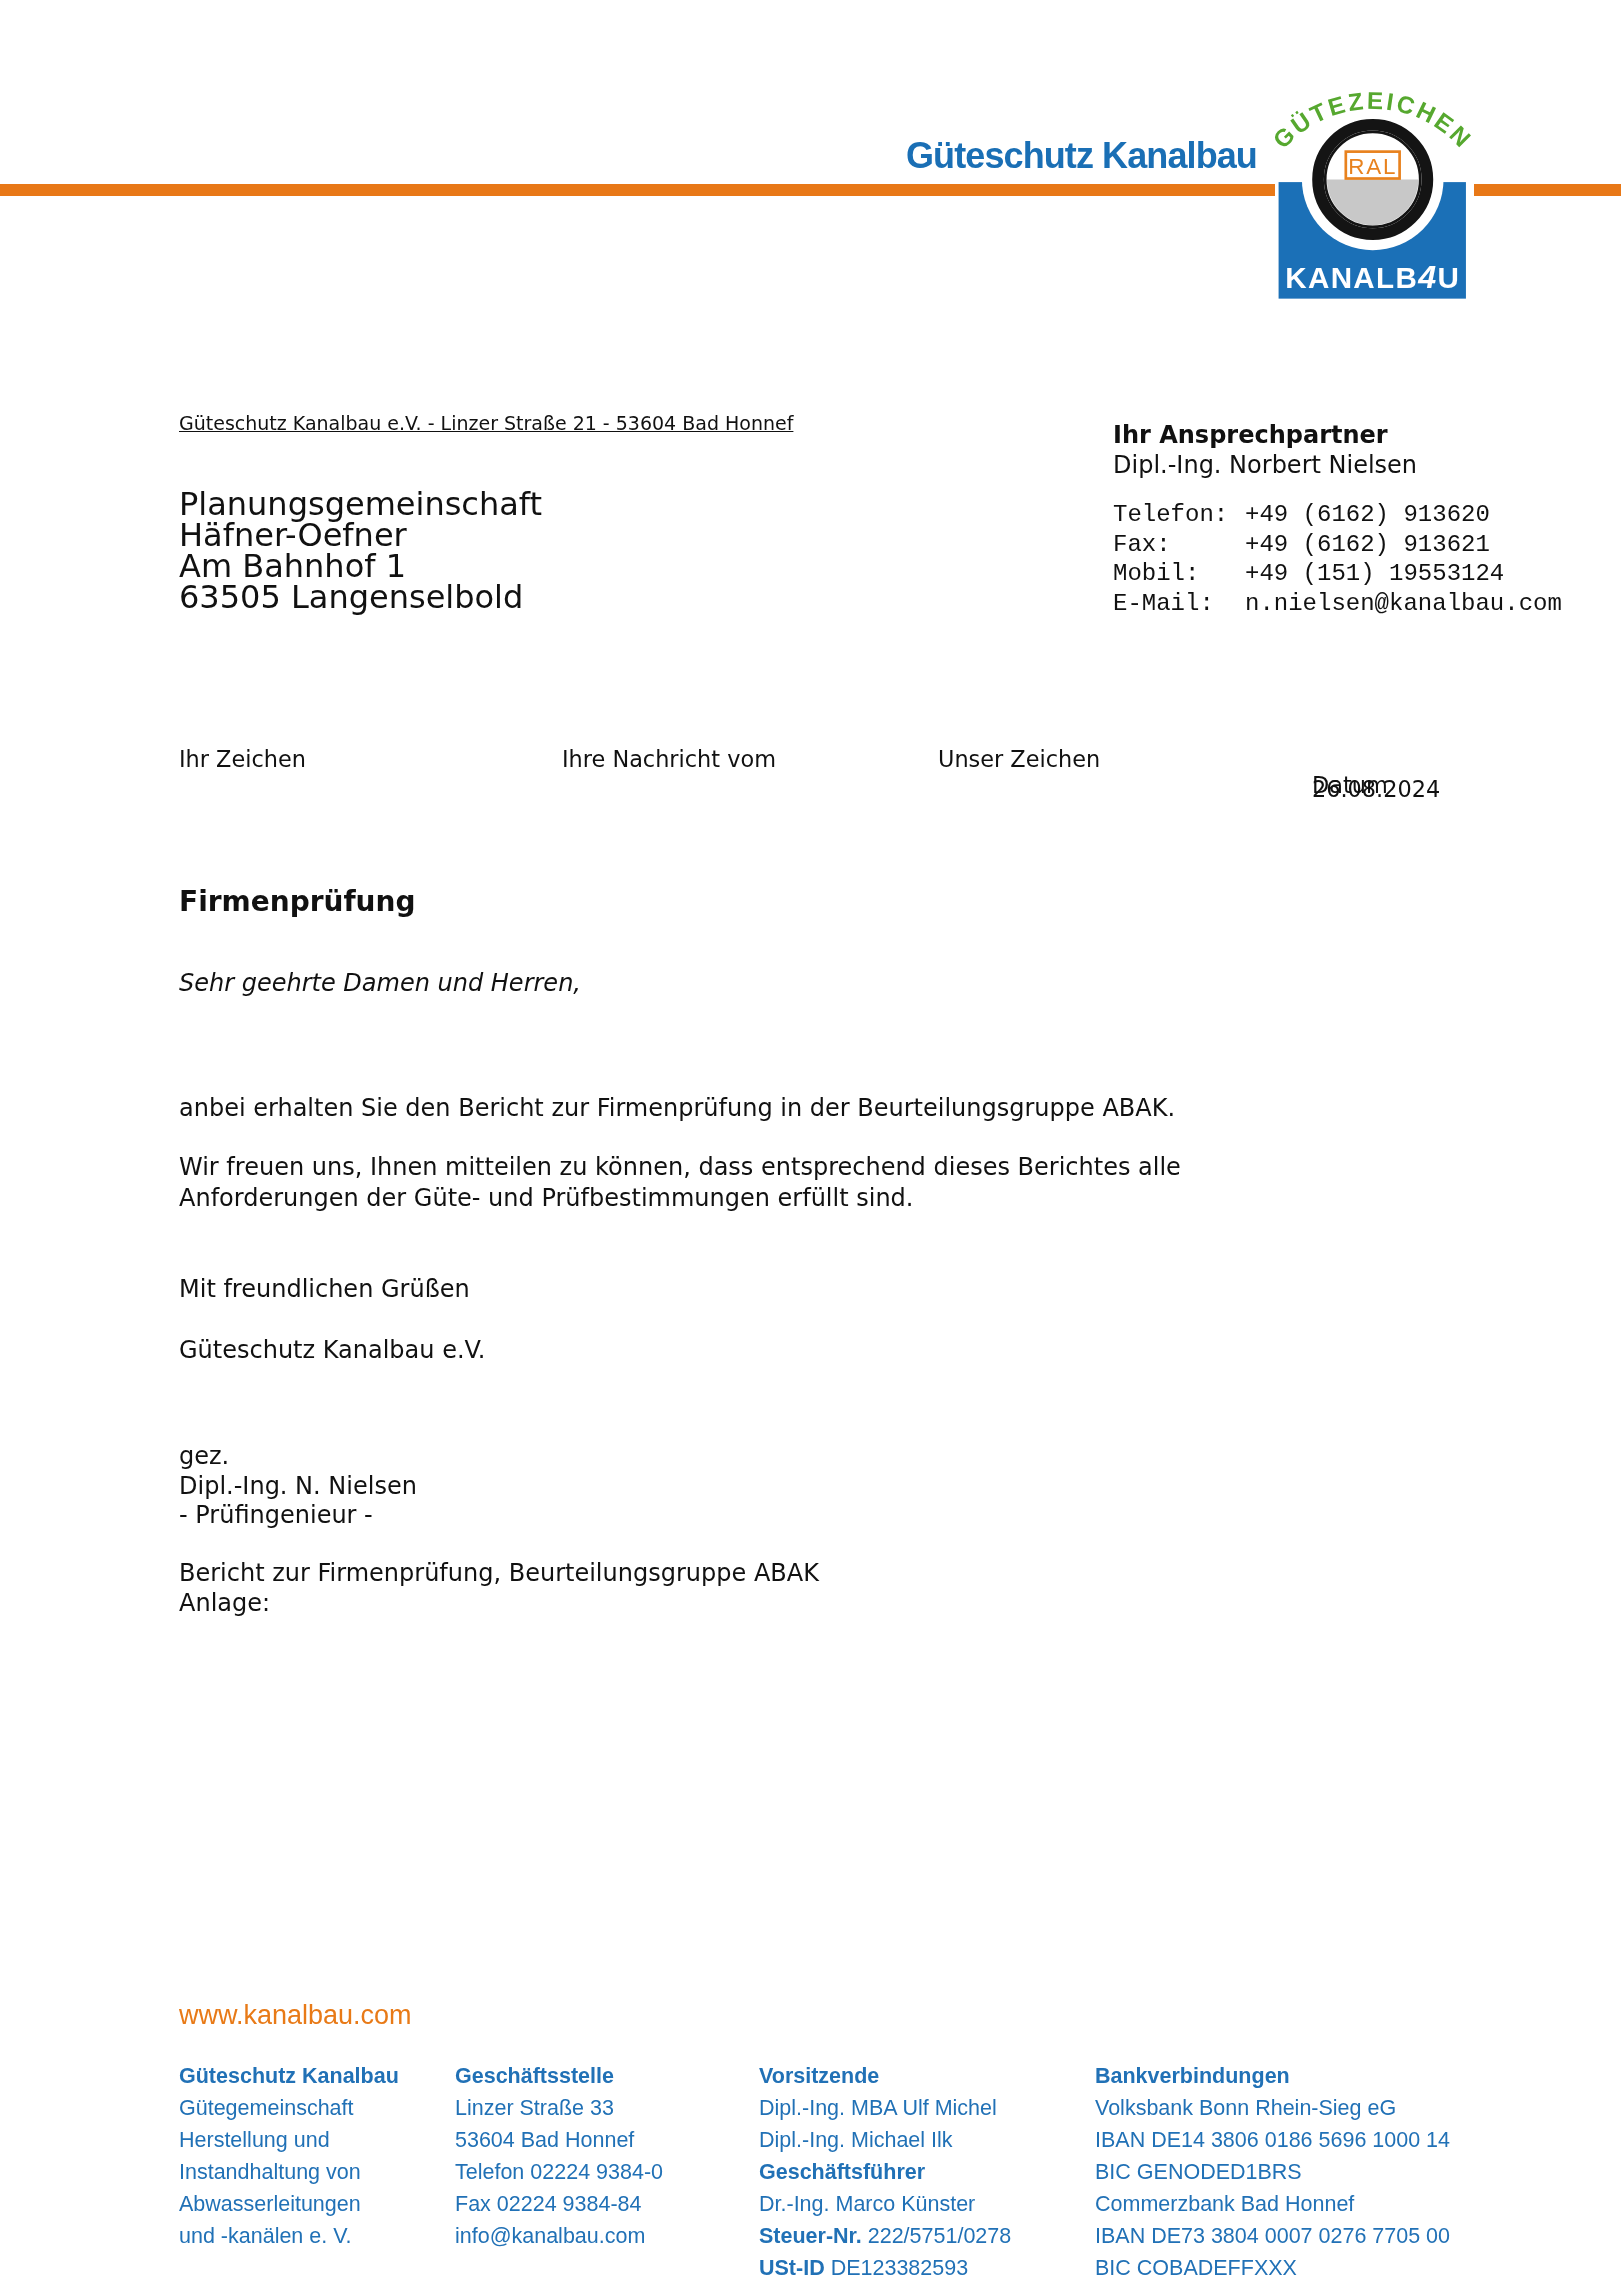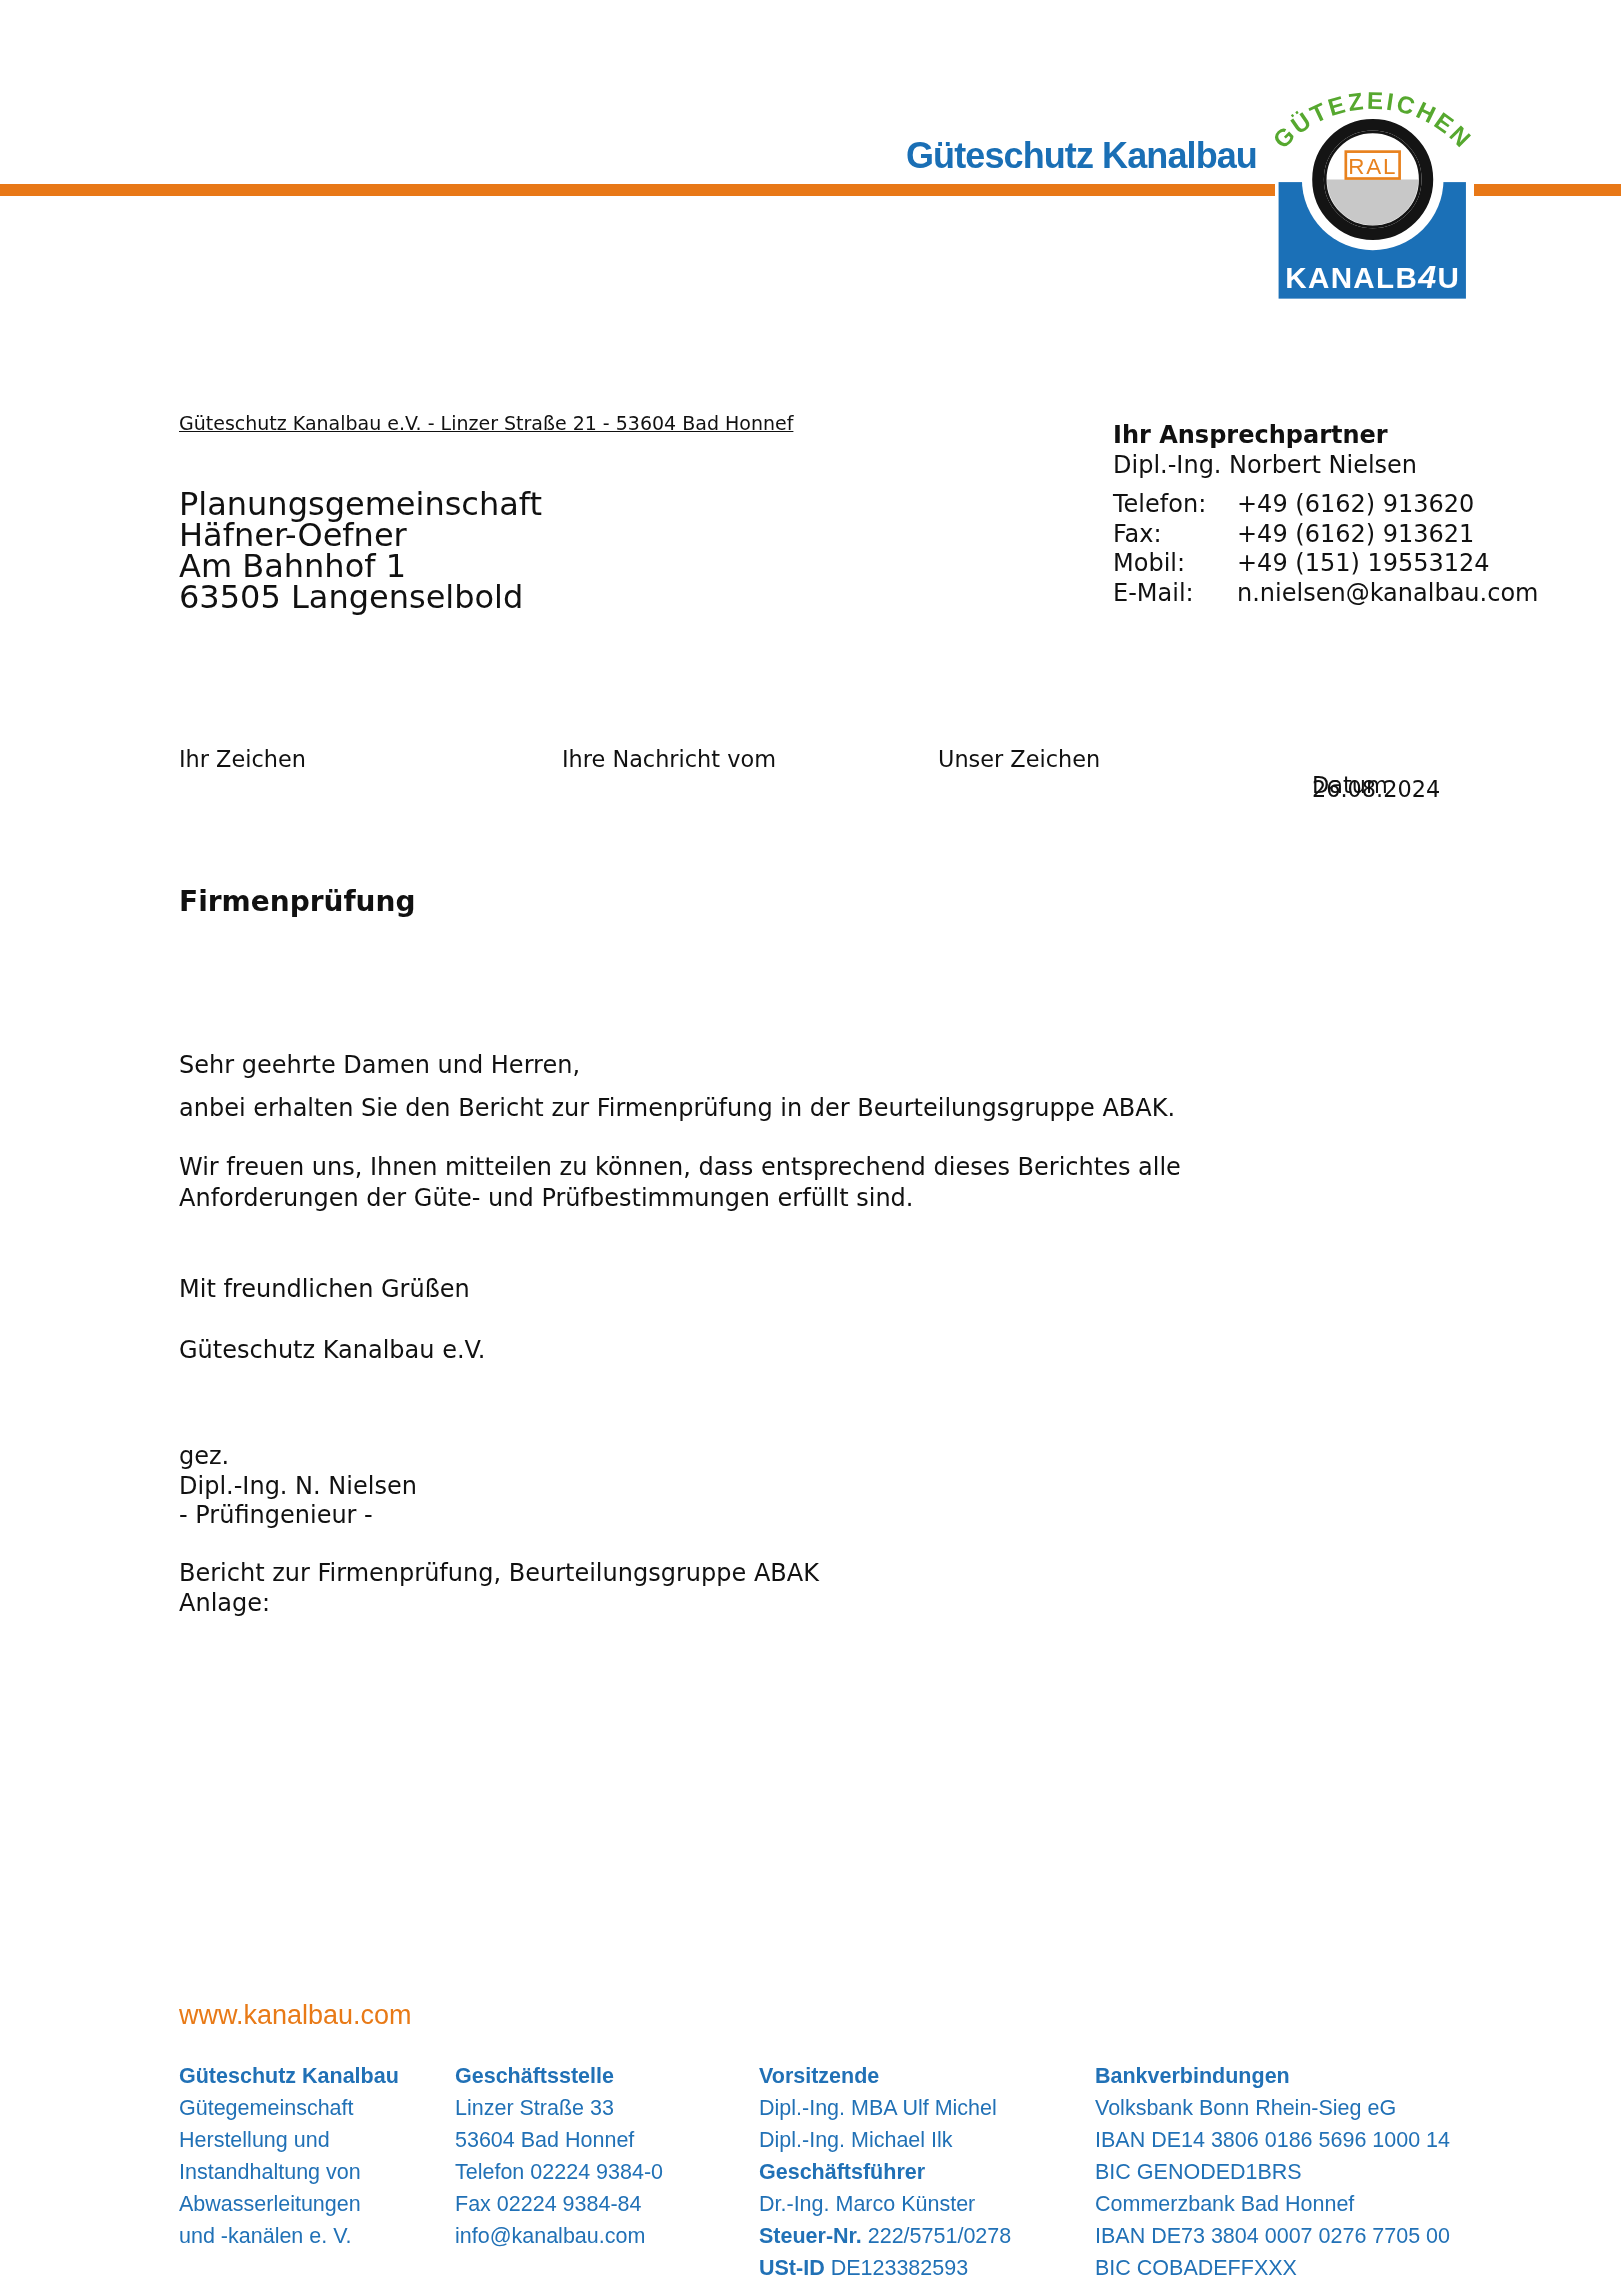--- a/index.html
+++ b/index.html
@@ -20,36 +20,36 @@
   .logo{position:absolute;top:61px;left:1275px;width:199px;height:244px;}
 
   
   .sender-line{
     position:absolute;top:412px;left:179px;font-size:19px;
     text-decoration:underline;white-space:nowrap;
   }
   .recipient{position:absolute;top:489px;left:179px;font-size:32px;line-height:31px;}
   .contact{position:absolute;top:421px;left:1113px;font-size:24px;line-height:29.6px;}
   .contact-title{font-weight:bold;}
-  .contact-rows{margin-top:10px;display:grid;grid-template-columns:116px auto;column-gap:8px;}
+  .contact-rows{margin-top:20px;display:grid;grid-template-columns:116px auto;column-gap:16px;font-family:Liberation Mono, monospace;}
   .c-label,.c-value{line-height:29.6px;white-space:nowrap;}
 
   
   .ref-row{position:absolute;top:746px;left:0;width:1404px;height:27px;font-size:22.4px;}
   .ref-label{position:absolute;white-space:nowrap;}
   .ref-label:nth-of-type(1){left:179px;}
   .ref-label:nth-of-type(2){left:562px;}
   .ref-label:nth-of-type(3){left:938px;}
   .ref-label:nth-of-type(4){left:1312px;margin-top:26px;}
   .ref-date{position:absolute;top:776px;left:1312px;font-size:22.4px;}
 
   
   .body-line{position:absolute;left:179px;font-size:24px;white-space:nowrap;}
   .l-subject{top:885px;font-size:28px;font-weight:bold;}
-  .l-salutation{top:1051px;}
+  .l-salutation{top:969px;font-style:italic;}
   .l-p1{top:1094px;}
   .l-p2{top:1152px;line-height:31px;}
   .l-closing{top:1275px;}
   .l-org{top:1336px;}
   .l-sig{top:1442px;line-height:29.6px;}
   .l-anlage{top:1559px;line-height:29.6px;}
 
   
   .website{
     position:absolute;top:2000px;left:179px;

